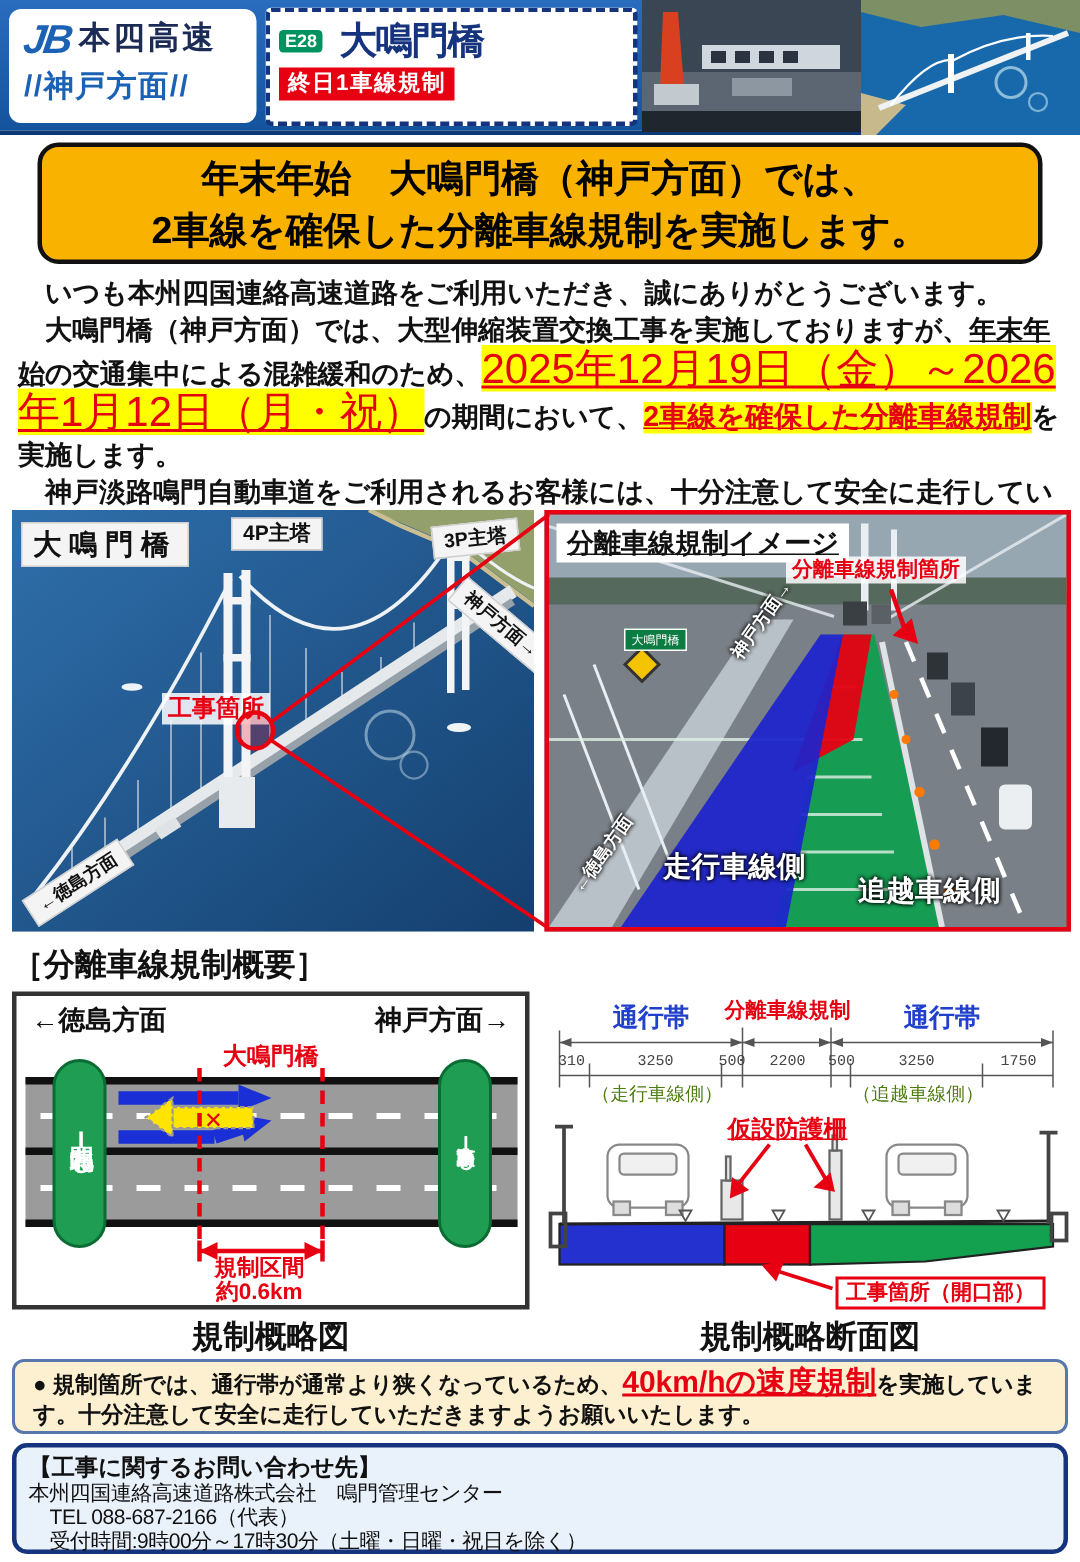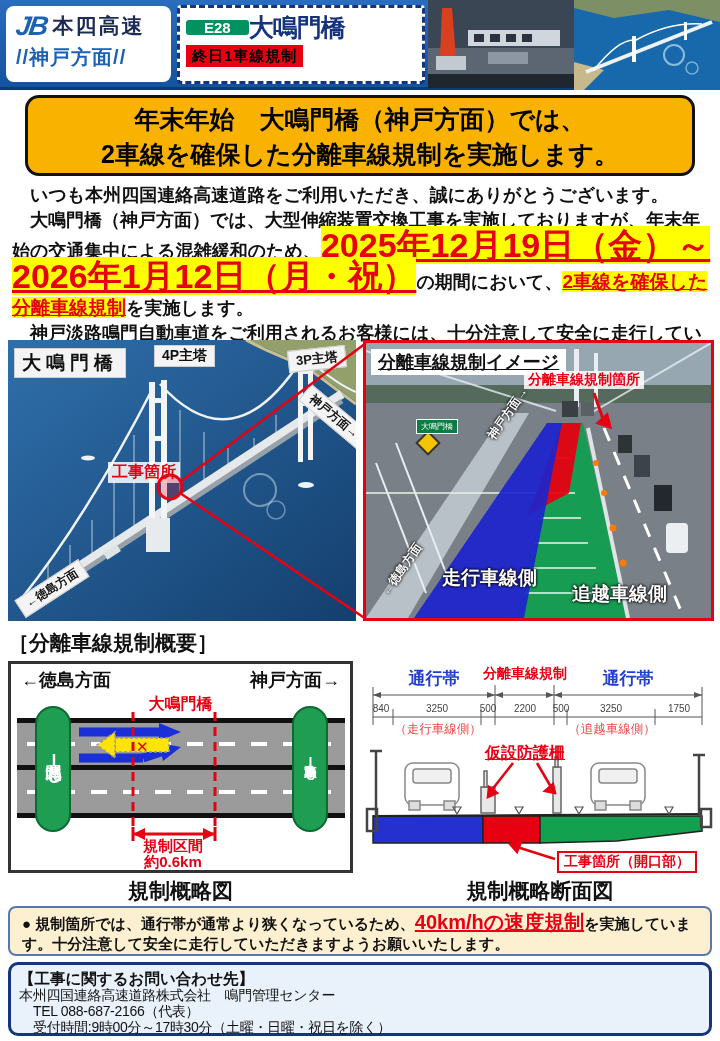--- a/index.html
+++ b/index.html
@@ -13,42 +13,42 @@
   .logo-card{position:absolute;left:6px;top:6px;width:165px;height:76px;background:#fff;
              border-radius:8px;padding:6px 8px 4px 10px;}
   .logo-row1{display:flex;align-items:center;gap:6px;}
   .jb-mark{font-weight:bold;font-style:italic;font-size:27px;color:#1b62b5;letter-spacing:-2px;transform:skewX(-8deg);line-height:28px;}
   .logo-company{font-weight:bold;font-size:21px;color:#1c2b55;letter-spacing:2px;line-height:28px;}
   .logo-notice{color:#1b62b5;font-weight:bold;font-size:20px;letter-spacing:1px;margin-top:4px;}
   .sign-panel{position:absolute;left:177px;top:5px;width:248px;height:79px;background:#fff;
               border:3px dashed #16337d;border-radius:4px;display:flex;padding:3px 2px 3px 6px;}
   .sign-left{flex:1;}
   .sign-row1{display:flex;align-items:center;margin-top:3px;}
-  .e28-badge{background:var(--badge-green,#00935f);color:#fff;font-weight:bold;font-size:15px;
-             padding:2px 18px;border-radius:3px;margin-right:0;line-height:11px;}
+  .e28-badge{background:var(--badge-green,#00935f);color:#fff;font-weight:bold;font-size:12px;
+             padding:2px 4px;border-radius:3px;margin-right:11px;line-height:11px;}
   .sign-bridge{color:#16337d;font-weight:bold;font-size:25px;letter-spacing:-1px;line-height:26px;}
-  .sign-reg{display:inline-block;background:var(--red,#e60012);color:#000000;font-weight:bold;
+  .sign-reg{display:inline-block;background:var(--red,#e60012);color:#ffffff;font-weight:bold;
             font-size:15px;padding:3px 6px;margin-top:5px;letter-spacing:1px;line-height:16px;}
   .sign-dates{width:80px;text-align:center;color:#16337d;padding-top:2px;}
   .sign-year{font-size:9px;font-weight:bold;line-height:9px;}
   .sign-date{font-size:19px;font-weight:bold;line-height:19px;letter-spacing:-1px;}
   .sign-arrow{font-size:8px;line-height:9px;}
   .hphoto{position:absolute;top:0;height:88px;overflow:hidden;}
 
   
   .title-box{position:absolute;left:25px;top:95px;width:670px;height:81px;background:var(--title-yellow,#f9b200);
              border:3px solid #111;border-radius:14px;text-align:center;font-weight:bold;
              font-size:25px;line-height:35px;padding-top:4px;color:#000;}
 
   
   .bodytext{position:absolute;left:12px;top:183px;width:700px;font-size:18px;font-weight:bold;
             line-height:25px;color:#111;}
   .seg-underline{text-decoration:underline;}
-  .seg-date{font-size:34px;color:var(--red,#e60012);background:var(--highlight-yellow,#ffff00);
-            text-decoration:underline;font-weight:bold;}
+  .seg-date{font-size:28px;color:var(--red,#e60012);background:var(--highlight-yellow,#ffff00);
+            text-decoration:underline;font-weight:normal;}
   .seg-hl{font-size:19px;color:var(--red,#e60012);background:var(--highlight-yellow,#ffff00);
           text-decoration:underline;font-weight:bold;}
 
   
   .photoL{position:absolute;left:8px;top:340px;width:348px;height:281px;overflow:hidden;background:#1c5386;}
   .photoR{position:absolute;left:363px;top:340px;width:351px;height:281px;border:3px solid var(--red,#e60012);
           overflow:hidden;background:#7a8088;}
   .plabel{position:absolute;background:#f4f4f4;border:1px solid #cfcfcf;padding:1px 7px;
           font-weight:bold;color:#111;white-space:nowrap;}
   .plabel-red{position:absolute;color:var(--red,#e60012);font-weight:bold;background:rgba(255,255,255,.85);
@@ -64,26 +64,26 @@
              font-weight:bold;font-size:16px;}
   .ic-pill{position:absolute;top:42px;width:36px;height:126px;background:var(--ic-green,#1f9e53);
            border:2px solid #0a6b33;border-radius:18px;color:#fff;font-weight:bold;
            writing-mode:vertical-rl;text-orientation:upright;display:flex;align-items:center;
            justify-content:center;letter-spacing:0;z-index:3;}
   .sc-zone{position:absolute;left:112px;top:174px;width:100px;text-align:center;color:var(--red,#e60012);
            font-weight:bold;font-size:15px;line-height:16px;z-index:3;}
   .caption{position:absolute;top:877px;text-align:center;font-size:21px;font-weight:600;color:#111;}
 
   
-  .xsec{position:absolute;left:365px;top:659px;width:350px;height:215px;}
+  .xsec{position:absolute;left:365px;top:659px;width:350px;height:215px;font-family:Liberation Mono, monospace;}
   .xs-txt{position:absolute;text-align:center;white-space:nowrap;}
   .xs-blue{color:#2140cc;font-weight:bold;font-size:17px;}
   .xs-red{color:var(--red,#e60012);font-weight:bold;font-size:14px;}
   .xs-dim{font-size:10px;color:#444;width:44px;}
-  .xs-sub{font-size:12.5px;color:#ef4444;width:110px;}
+  .xs-sub{font-size:12.5px;color:#4d7c0f;width:110px;}
   .xs-barrier{color:var(--red,#e60012);font-weight:bold;font-size:16px;text-decoration:underline;text-align:center;}
   .xs-opening{position:absolute;left:192px;top:192px;border:2px solid var(--red,#e60012);background:#fff;
               color:var(--red,#e60012);font-weight:bold;font-size:14px;padding:0 5px;white-space:nowrap;}
 
   
   .notice{position:absolute;left:8px;top:906px;width:704px;height:50px;background:var(--notice-bg,#fcf0d0);
           border:2px solid #5878ad;border-radius:8px;padding:4px 12px;font-size:15px;font-weight:600;line-height:20px;}
   .notice-speed{font-size:20px;font-weight:bold;color:var(--red,#e60012);text-decoration:underline;}
   .footer{position:absolute;left:8px;top:962px;width:704px;height:74px;background:var(--footer-bg,#e9f1fb);
           border:3px solid #16337d;border-radius:10px;display:flex;padding:5px 8px;}
@@ -419,21 +419,21 @@
       </g>
 
       <g stroke="#e60012" stroke-width="2.5" fill="#e60012">
         <line x1="190" y1="200" x2="152" y2="188"></line>
           <polygon points="145,185 156,183 152,193"></polygon>
       </g>
     </svg>
     <span class="xs-txt xs-blue" style="left:29px;top:8px;width:80px;">通行帯</span>
     <span class="xs-txt xs-red" style="left:110px;top:6px;width:100px;">分離車線規制</span>
     <span class="xs-txt xs-blue" style="left:223px;top:8px;width:80px;">通行帯</span>
-    <span class="xs-txt xs-dim" style="left:-6px;top:44px;">840</span>
+    <span class="xs-txt xs-dim" style="left:-6px;top:44px;">310</span>
     <span class="xs-txt xs-dim" style="left:50px;top:44px;">3250</span>
     <span class="xs-txt xs-dim" style="left:101px;top:44px;">500</span>
     <span class="xs-txt xs-dim" style="left:138px;top:44px;">2200</span>
     <span class="xs-txt xs-dim" style="left:174px;top:44px;">500</span>
     <span class="xs-txt xs-dim" style="left:224px;top:44px;">3250</span>
     <span class="xs-txt xs-dim" style="left:292px;top:44px;">1750</span>
     <span class="xs-txt xs-sub" style="left:18px;top:62px;">（走行車線側）</span>
     <span class="xs-txt xs-sub" style="left:192px;top:62px;">（追越車線側）</span>
     <span class="xs-txt xs-barrier" style="left:95px;top:84px;width:130px;">仮設防護柵</span>
     <span class="xs-opening">工事箇所（開口部）</span>

